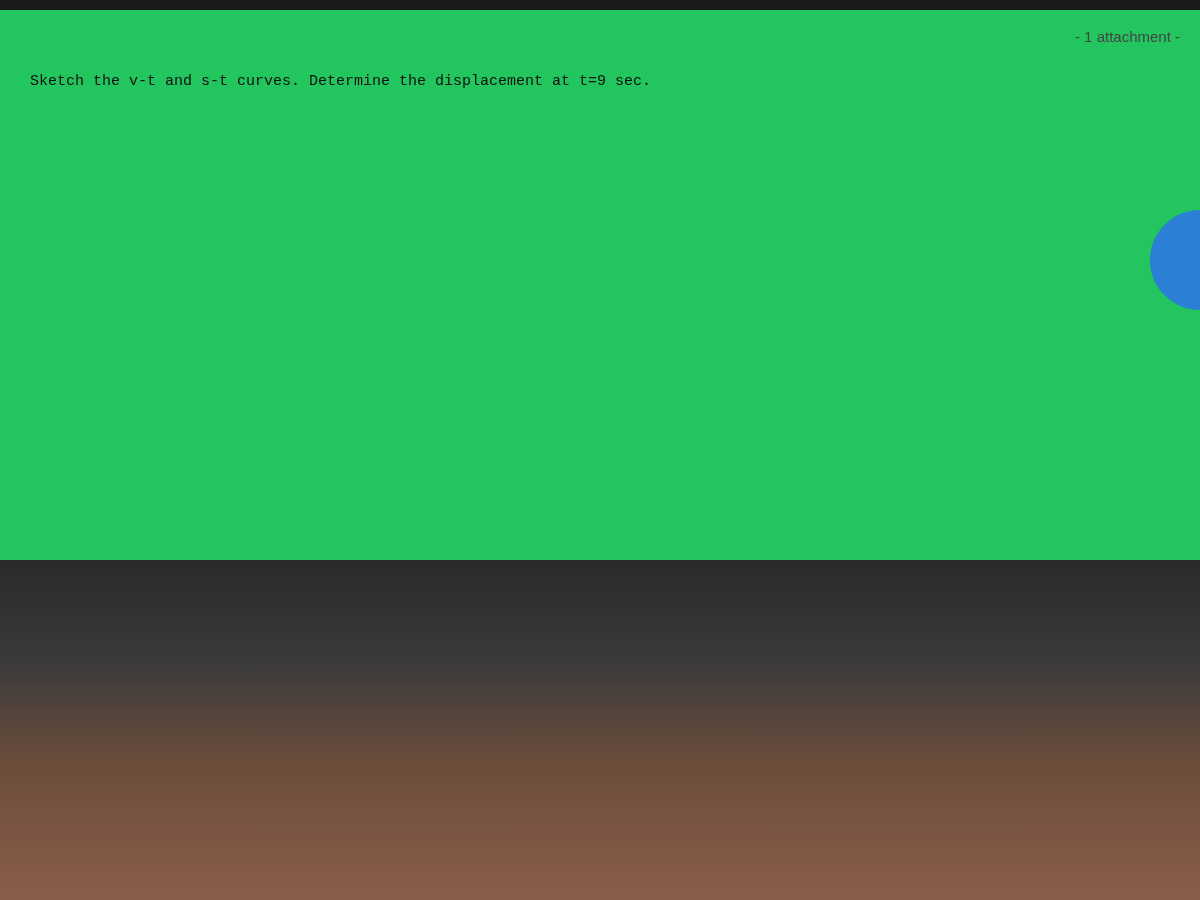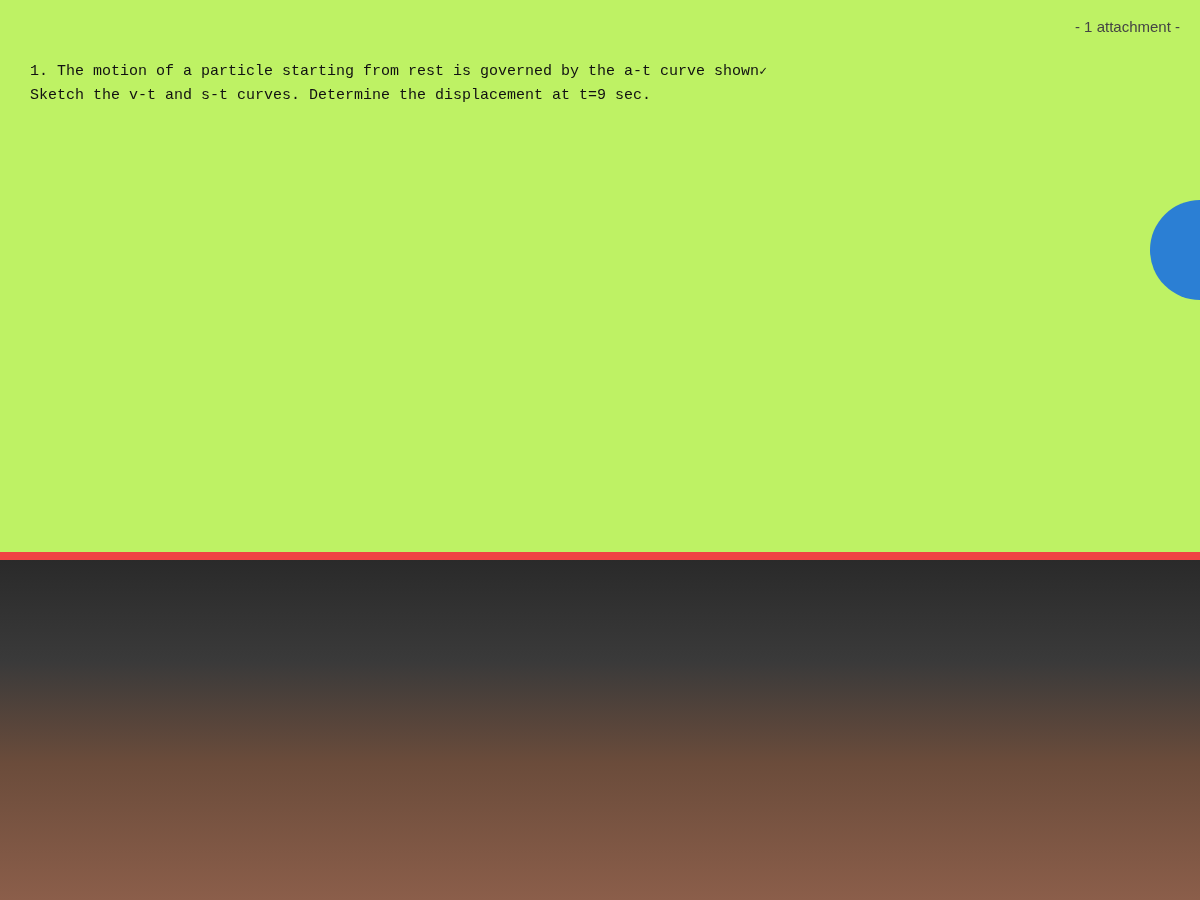--- a/index.html
+++ b/index.html
@@ -6,24 +6,24 @@
     body {
       width: 1200px;
       height: 900px;
       overflow: hidden;
       background: #1a1a1a;
       font-family: 'Courier New', monospace;
     }
 
     .screen {
       position: absolute;
-      top: 0; left: 0;
+      top: 10px; left: 0;
       width: 1200px;
       height: 560px;
-      background: #bef264;
+      background: #22c55e;
       border-bottom: 8px solid #ef4444;
     }
 
     .monitor-base {
       position: absolute;
       top: 560px;
       left: 0;
       width: 1200px;
       height: 340px;
       background: linear-gradient(180deg, #2a2a2a 0%, #3a3a3a 30%, #6b4c3b 60%, #8b5e4a 100%);
@@ -90,23 +90,20 @@
     }
   </style>
 </head>
 <body>
 
 <div class="screen">
 
   <div class="attachment-label">- 1 attachment -</div>
 
   <div class="problem-text">
-    <div>
-      <span>1. The motion of  a particle starting from rest is governed by the a-t curve shown</span><span style="font-size:13px;">✓</span>
-    </div>
     <div>   Sketch the v-t and s-t curves. Determine the displacement at t=9 sec.</div>
   </div>
 
 
   <div class="blue-circle"></div>
 
 </div>
 
 <div class="monitor-base">
   

